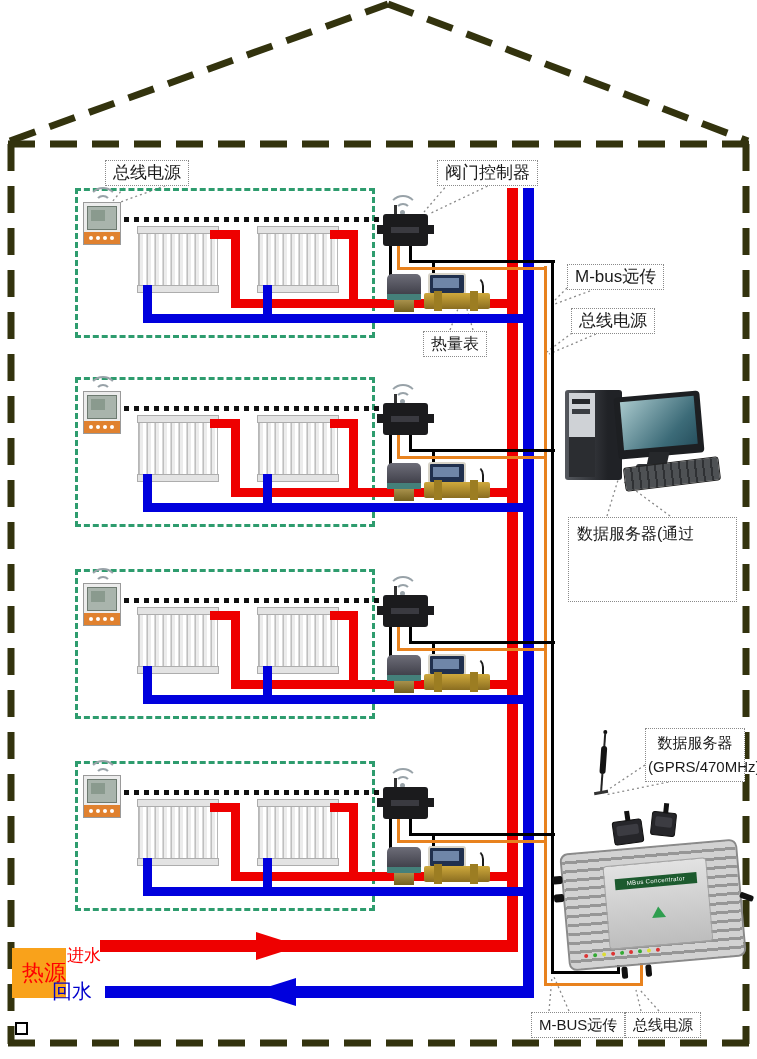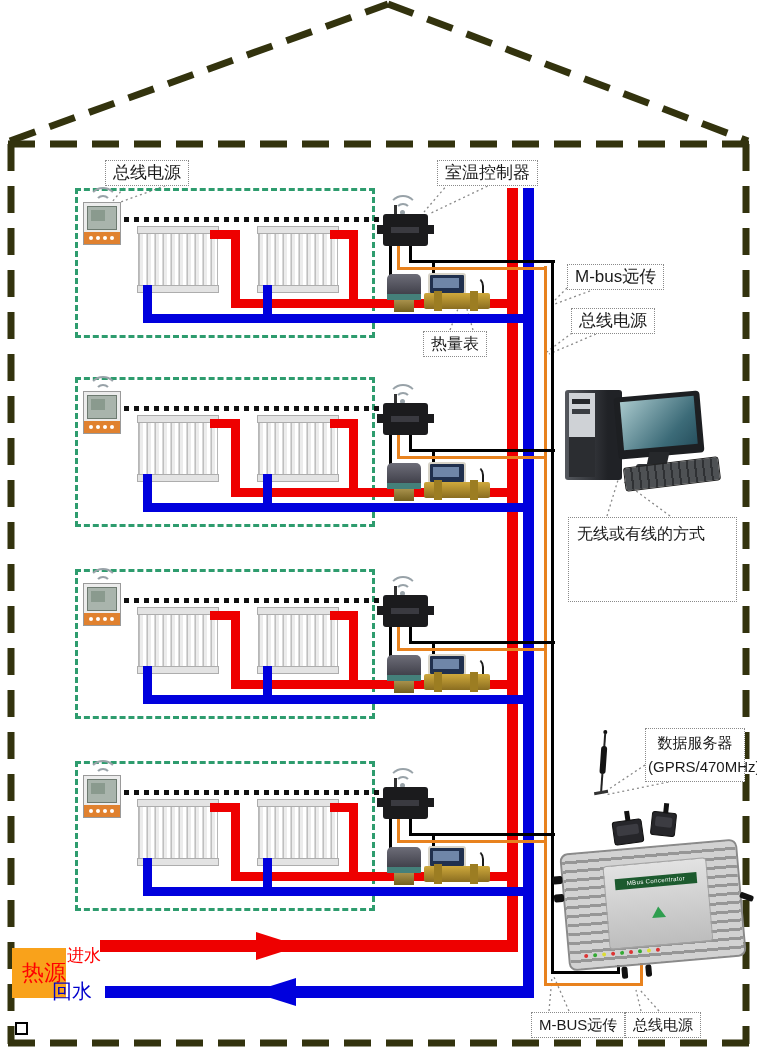--- a/index.html
+++ b/index.html
@@ -465,26 +465,26 @@
       <span id="conc-leds"></span>
     </div>
     <span id="conc-s1" class="conc-stub"></span>
     <span id="conc-s2" class="conc-stub"></span>
     <span id="conc-s3" class="conc-stub"></span>
     <span id="conc-s4" class="conc-stub"></span>
     <span id="conc-s5" class="conc-stub"></span>
   </div>
 
   <div id="lbl-thermostat" class="callout">总线电源</div>
-  <div id="lbl-valve" class="callout">室温控制器</div>
+  <div id="lbl-valve" class="callout">阀门控制器</div>
   <div id="lbl-meter" class="callout">热量表</div>
   <div id="lbl-mbus-top" class="callout">M-bus远传</div>
   <div id="lbl-buspower-top" class="callout">总线电源</div>
   <div id="lbl-server" class="callout">
-    <div style="position:static">无线或有线的方式</div>
+    <div style="position:static">数据服务器(通过</div>
   </div>
   <div id="lbl-antenna" class="callout">
     <div style="position:static">数据服务器</div>
     <div style="position:static">(GPRS/470MHz)</div>
   </div>
   <div id="lbl-mbus-bottom" class="callout">M-BUS远传</div>
   <div id="lbl-buspower-bottom" class="callout">总线电源</div>
 
 </div>
 

